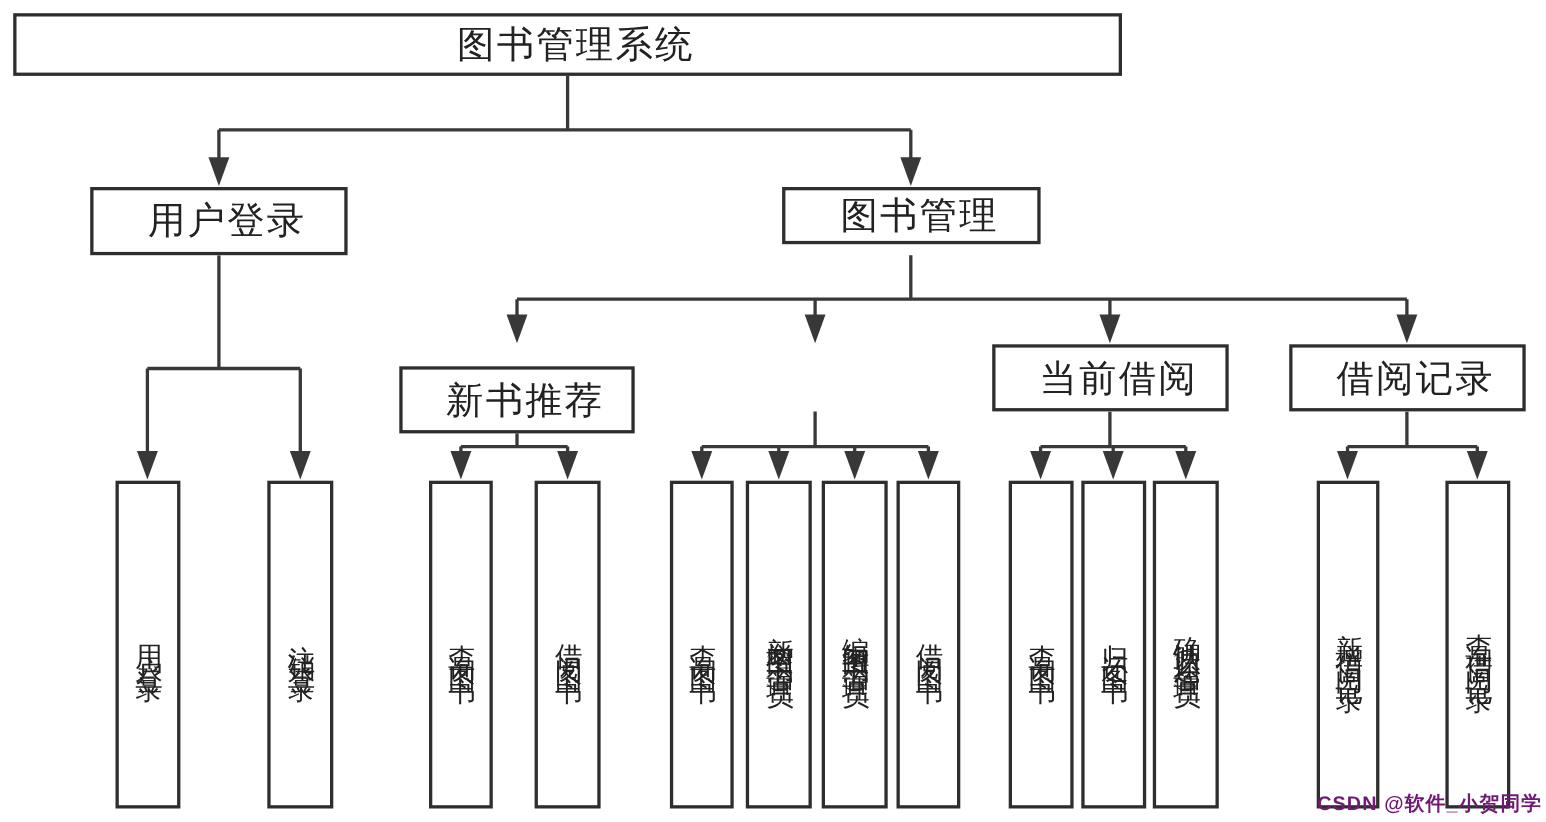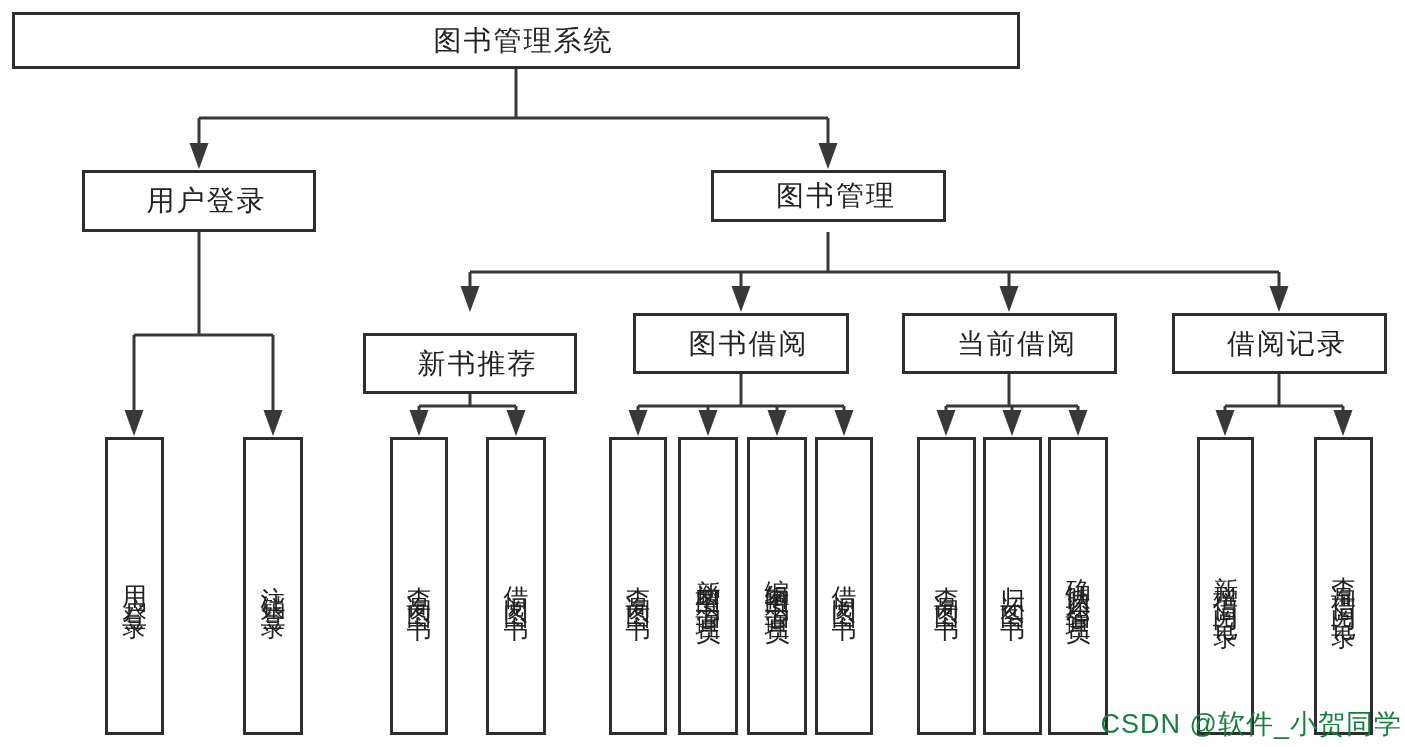--- a/index.html
+++ b/index.html
@@ -17,21 +17,21 @@
     width: 1405px; height: 747px;
   }
   .hbox {
     position: absolute;
     box-sizing: border-box;
     border: 3px solid #2e2e2e;
     background: #ffffff;
     display: flex;
     align-items: center;
     justify-content: center;
-    font-size: 28px;
+    font-size: 34px;
     color: #222222;
     letter-spacing: 2px;
     z-index: 2;
     padding-left: 15px;
   }
   .vbox {
     position: absolute;
     box-sizing: border-box;
     border: 3px solid #2e2e2e;
     background: #ffffff;
@@ -47,24 +47,25 @@
     color: #222222;
     letter-spacing: 10px;
     white-space: nowrap;
     line-height: 1;
   }
   .vbox.dense .vtext { letter-spacing: 6px; }
   .watermark {
     position: absolute;
     right: 3px;
     bottom: 5px;
-    font-size: 27px;
-    color: #15803d;
+    font-size: 18px;
+    color: #701a75;
     letter-spacing: 1px;
     z-index: 3;
+    font-weight: bold;
   }
 </style>
 </head>
 <body>
 
 <div id="canvas">
 
   <svg id="connectors" viewBox="0 0 1405 747" xmlns="http://www.w3.org/2000/svg">
     <g stroke="#383838" stroke-width="3" fill="none">
 
@@ -116,23 +117,20 @@
   <div class="hbox" style="left:82px; top:170px; width:234px; height:62px;">
     <span>用户登录</span>
   </div>
   <div class="hbox" style="left:711px; top:170px; width:235px; height:52px;">
     <span>图书管理</span>
   </div>
 
   <div class="hbox" style="left:363px; top:313px; width:214px; height:61px;margin-top:20px;">
     <span>新书推荐</span>
   </div>
-  <div class="hbox" style="left:633px; top:313px; width:216px; height:61px;">
-    <span>图书借阅</span>
-  </div>
   <div class="hbox" style="left:902px; top:313px; width:215px; height:61px;">
     <span>当前借阅</span>
   </div>
   <div class="hbox" style="left:1172px; top:313px; width:215px; height:61px;">
     <span>借阅记录</span>
   </div>
 
   <div class="vbox" style="left:105px; top:437px; width:59px; height:298px;">
     <span class="vtext">用户登录</span>
   </div>

